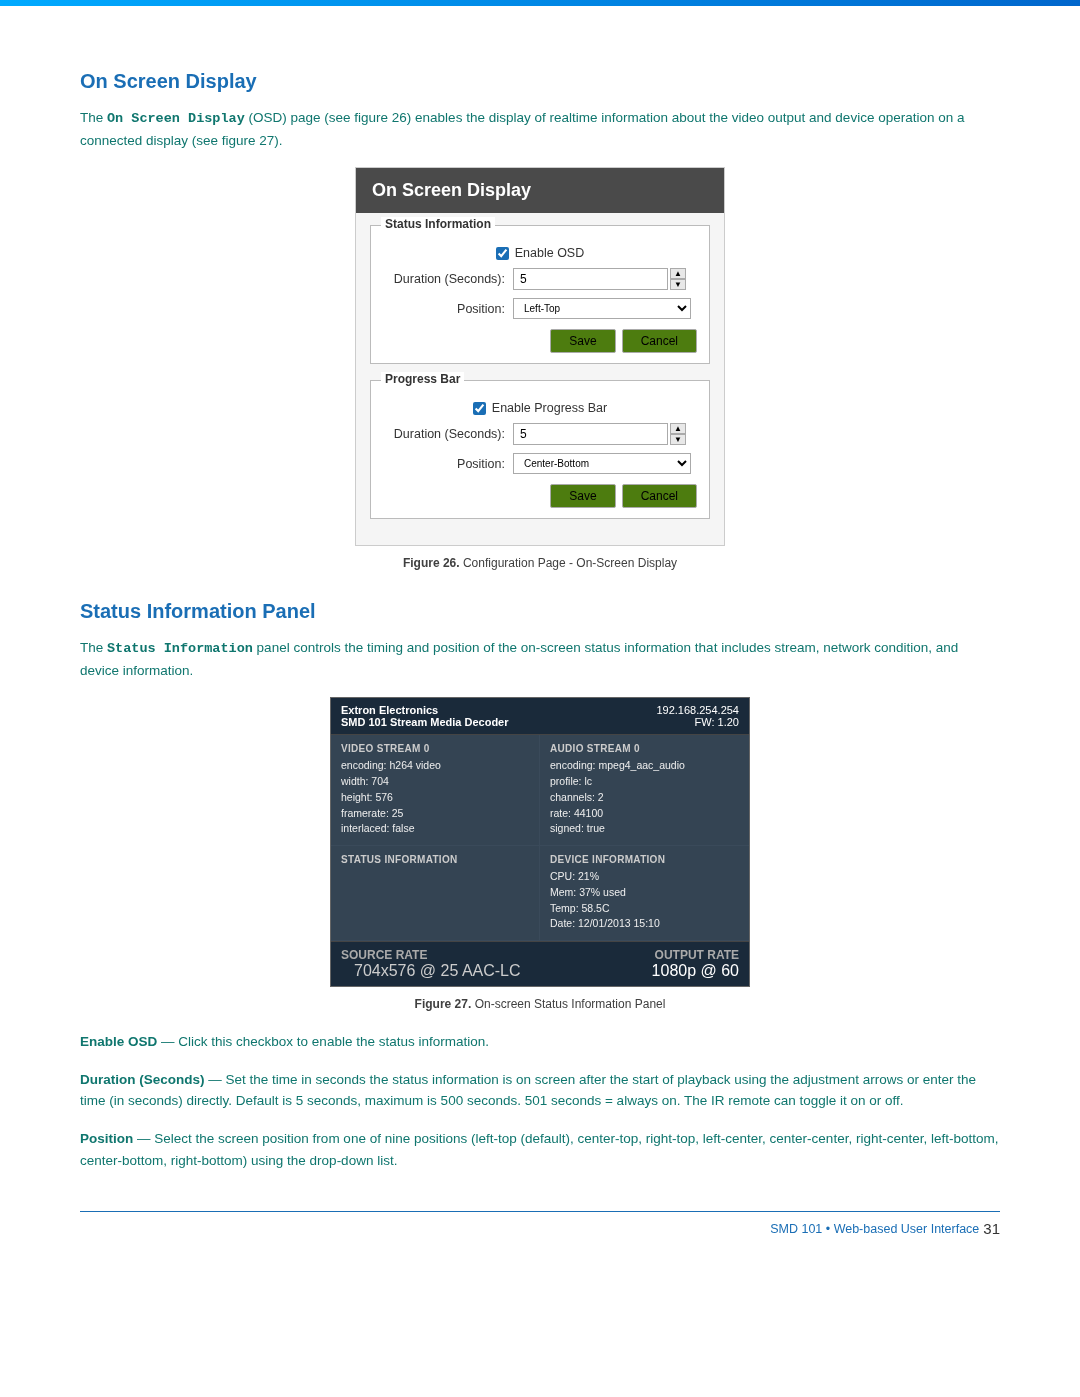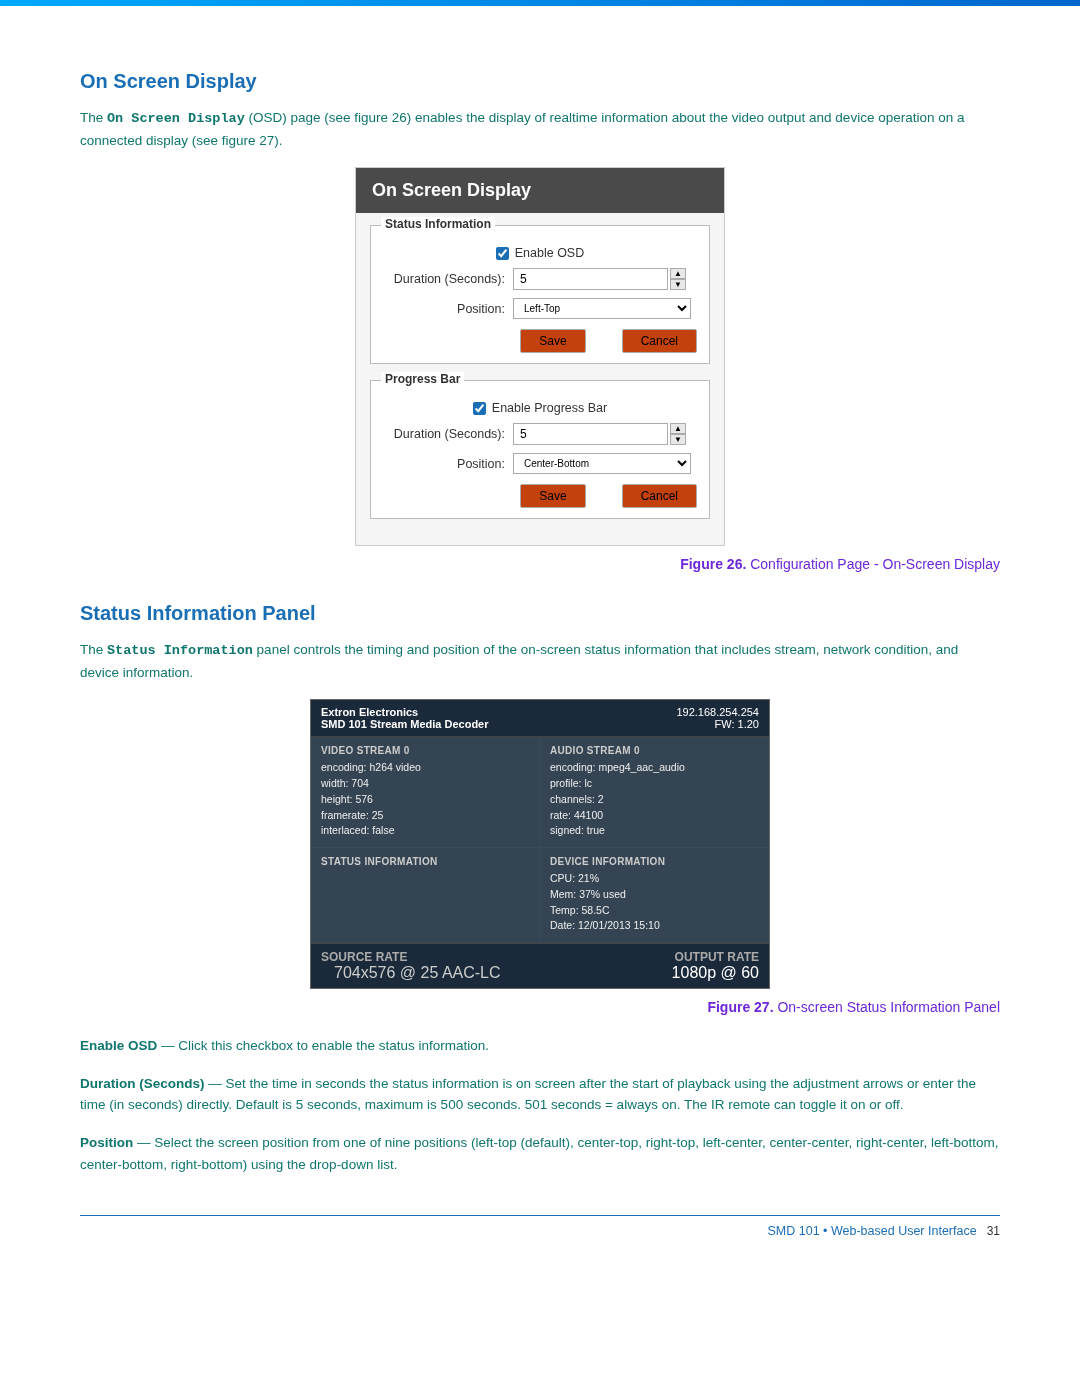--- a/index.html
+++ b/index.html
@@ -143,40 +143,39 @@
       display: flex;
       justify-content: flex-end;
       gap: 6px;
       margin-top: 10px;
     }
 
     .osd-btn {
       padding: 4px 18px;
       font-size: 12px;
       border: 1px solid #aaa;
-      background: #c2410c;
+      background: #4d7c0f;
       cursor: pointer;
       border-radius: 2px;
-      margin-left: 30px;
     }
 
     .figure-caption {
-      text-align: right;
-      font-size: 14px;
-      color: #6d28d9;
+      text-align: center;
+      font-size: 12px;
+      color: #404040;
       margin-bottom: 20px;
     }
 
     .figure-caption strong {
       font-weight: bold;
     }
 
     
     .status-display {
-      width: 460px;
+      width: 420px;
       margin: 0 auto 10px auto;
       border: 1px solid #666;
       background: #2a3a4a;
       color: #fff;
       font-family: Arial, sans-serif;
       font-size: 11px;
       overflow: hidden;
     }
 
     .status-header {
@@ -276,22 +275,22 @@
       padding-top: 8px;
     }
 
     .footer-text {
       color: #1a6eb5;
       font-size: 12.5px;
     }
 
     .footer-page {
       color: #333;
-      font-size: 12px;
-      margin-left: 10px;
+      font-size: 15px;
+      margin-left: 4px;
     }
   </style>
 </head>
 <body>
 
 <div class="top-bar"></div>
 
 <h2 class="section-title">On Screen Display</h2>
 
 <p class="body-text">

